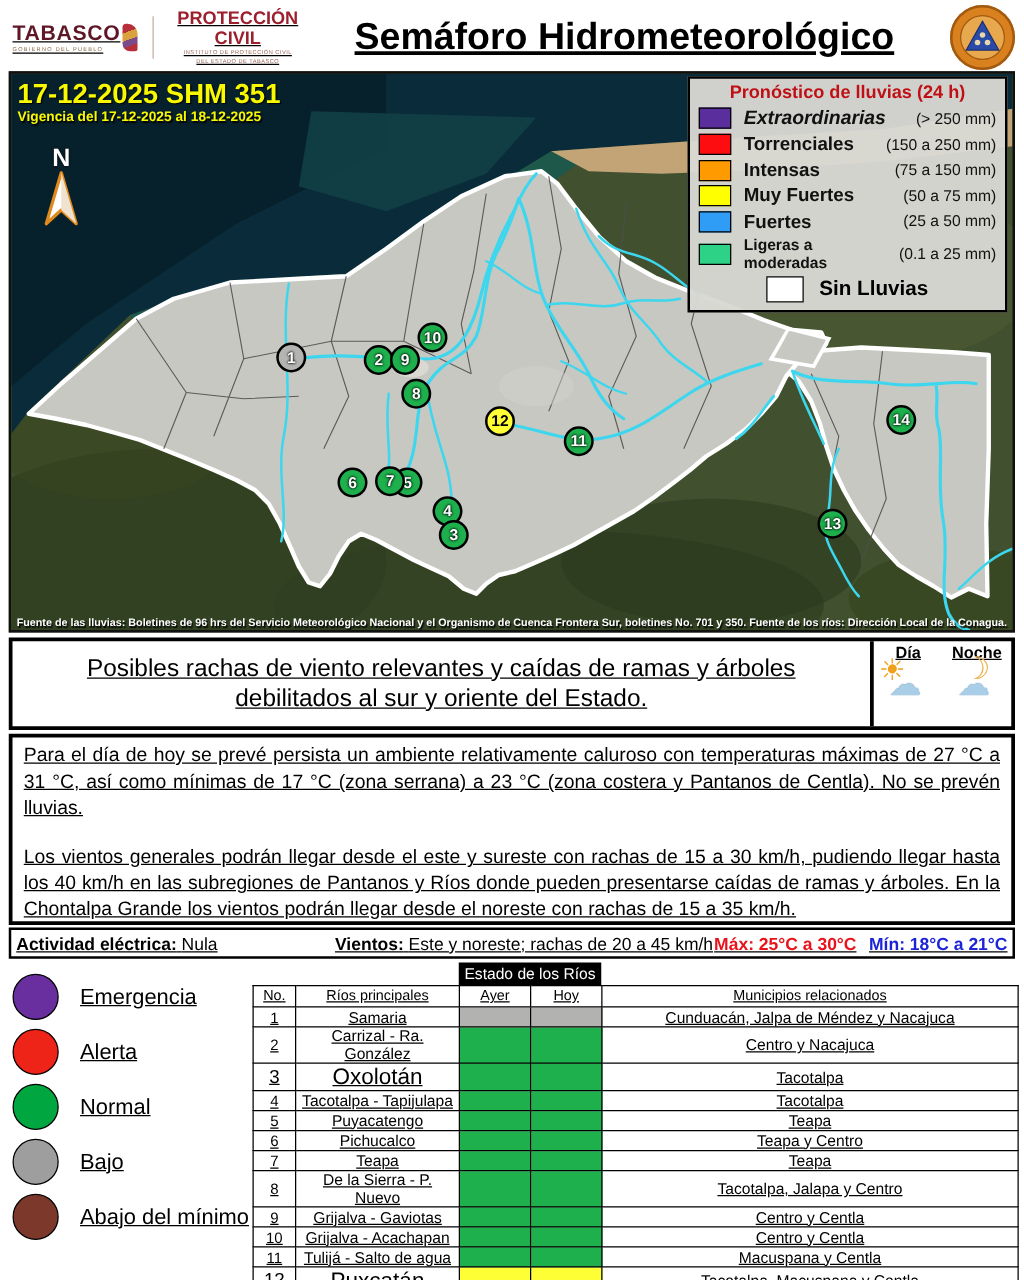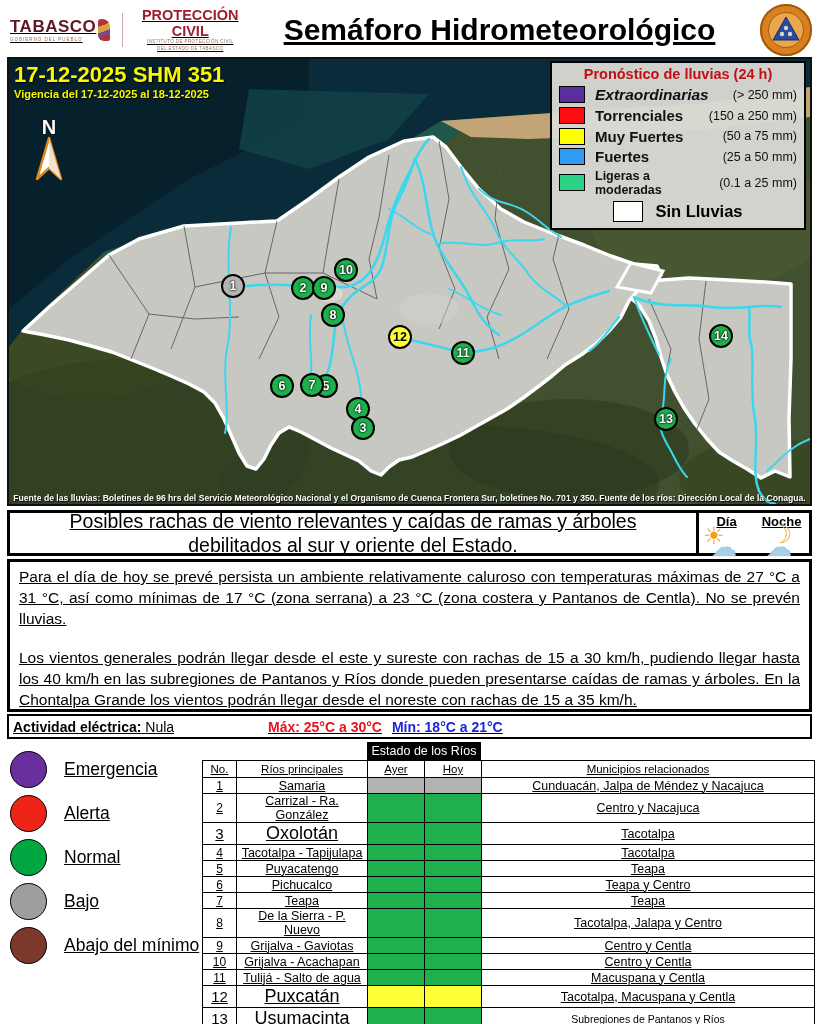--- a/index.html
+++ b/index.html
@@ -45,21 +45,21 @@
   .lg-range { font-size: 12.5px; color: #111; white-space: nowrap; }
   .lg-norain { display: flex; align-items: center; justify-content: center; margin-top: 4px; }
   .lg-norain .lg-swatch { width: 30px; height: 21px; }
   .lg-norain-label { font-size: 16.5px; font-weight: bold; margin-left: 12px; }
   
   .marker { position: absolute; z-index: 4; width: 24px; height: 24px; border-radius: 50%;
     border: 2.4px solid #000; display: flex; align-items: center; justify-content: center;
     font-size: 12.5px; font-weight: bold; color: #fff; text-shadow: 0 0 2px #000, 0 0 2px #000; }
   .marker.dark-text { color: #000; text-shadow: none; }
   
-  .warning-box { margin: 4px 7px 0; height: 46px; border: 3px solid #000; display: flex; background: #fff; }
+  .warning-box { margin: 4px 7px 0; height: 74px; border: 3px solid #000; display: flex; background: #fff; }
   .warning-text { flex: 1; display: flex; align-items: center; justify-content: center; text-align: center;
     font-size: 19.5px; color: #000; padding: 0 14px; line-height: 1.25; }
   .daynight { width: 113px; flex: none; border-left: 3px solid #000; display: flex; }
   .dn-col { flex: 1; text-align: center; position: relative; }
   .dn-label { font-size: 13px; font-weight: bold; margin-top: 1px; }
   .wx { position: relative; height: 34px; }
   .wx .sun { position: absolute; left: 4px; top: -7px; font-size: 24px; color: #f0a11c; }
   .wx .moon { position: absolute; left: 16px; top: -9px; font-size: 25px; color: #edb24e; }
   .wx .cloud { position: absolute; left: 12px; top: 3px; font-size: 26px; color: #a9cfe8; text-shadow: 0 0 1px #46789e; }
   
@@ -212,20 +212,25 @@
             <div class="lg-swatch" style="background: rgb(90, 47, 157);"></div>
             <div class="lg-label italic">Extraordinarias</div>
             <div class="lg-range">(&gt; 250 mm)</div>
           </div>
           <div class="lg-row">
             <div class="lg-swatch" style="background: rgb(253, 13, 16);"></div>
             <div class="lg-label">Torrenciales</div>
             <div class="lg-range">(150 a 250 mm)</div>
           </div>
           <div class="lg-row">
+            <div class="lg-swatch" style="background: rgb(255, 155, 0);"></div>
+            <div class="lg-label">Intensas</div>
+            <div class="lg-range">(75 a 150 mm)</div>
+          </div>
+          <div class="lg-row">
             <div class="lg-swatch" style="background: rgb(255, 255, 0);"></div>
             <div class="lg-label">Muy Fuertes</div>
             <div class="lg-range">(50 a 75 mm)</div>
           </div>
           <div class="lg-row">
             <div class="lg-swatch" style="background: rgb(47, 156, 245);"></div>
             <div class="lg-label">Fuertes</div>
             <div class="lg-range">(25 a 50 mm)</div>
           </div>
           <div class="lg-row">
@@ -283,20 +288,24 @@
   <div class="forecast-box">
     <p>Para el día de hoy se prevé persista un ambiente relativamente caluroso con temperaturas máximas de 27 °C a 31 °C, así como mínimas de 17 °C (zona serrana) a 23 °C (zona costera y Pantanos de Centla). No se prevén lluvias.</p>
     <p>Los vientos generales podrán llegar desde el este y sureste con rachas de 15 a 30 km/h, pudiendo llegar hasta los 40 km/h en las subregiones de Pantanos y Ríos donde pueden presentarse caídas de ramas y árboles. En la Chontalpa Grande los vientos podrán llegar desde el noreste con rachas de 15 a 35 km/h.</p>
   </div>
 
   <div class="activity-row">
     <div class="act-left">
       <span class="bold">Actividad eléctrica:</span>
       <span>Nula</span>
     </div>
+    <div class="act-center">
+      <span class="bold">Vientos:</span>
+      <span>Este y noreste; rachas de 20 a 45 km/h</span>
+    </div>
     <span class="max-temp">Máx: 25°C a 30°C</span>
     <span class="min-temp">Mín: 18°C a 21°C</span>
   </div>
 
   <div class="bottom">
     <div class="status-legend">
         <div class="st-item">
           <div class="st-circle" style="background: rgb(106, 47, 159);"></div>
           <div class="st-label">Emergencia</div>
         </div>

